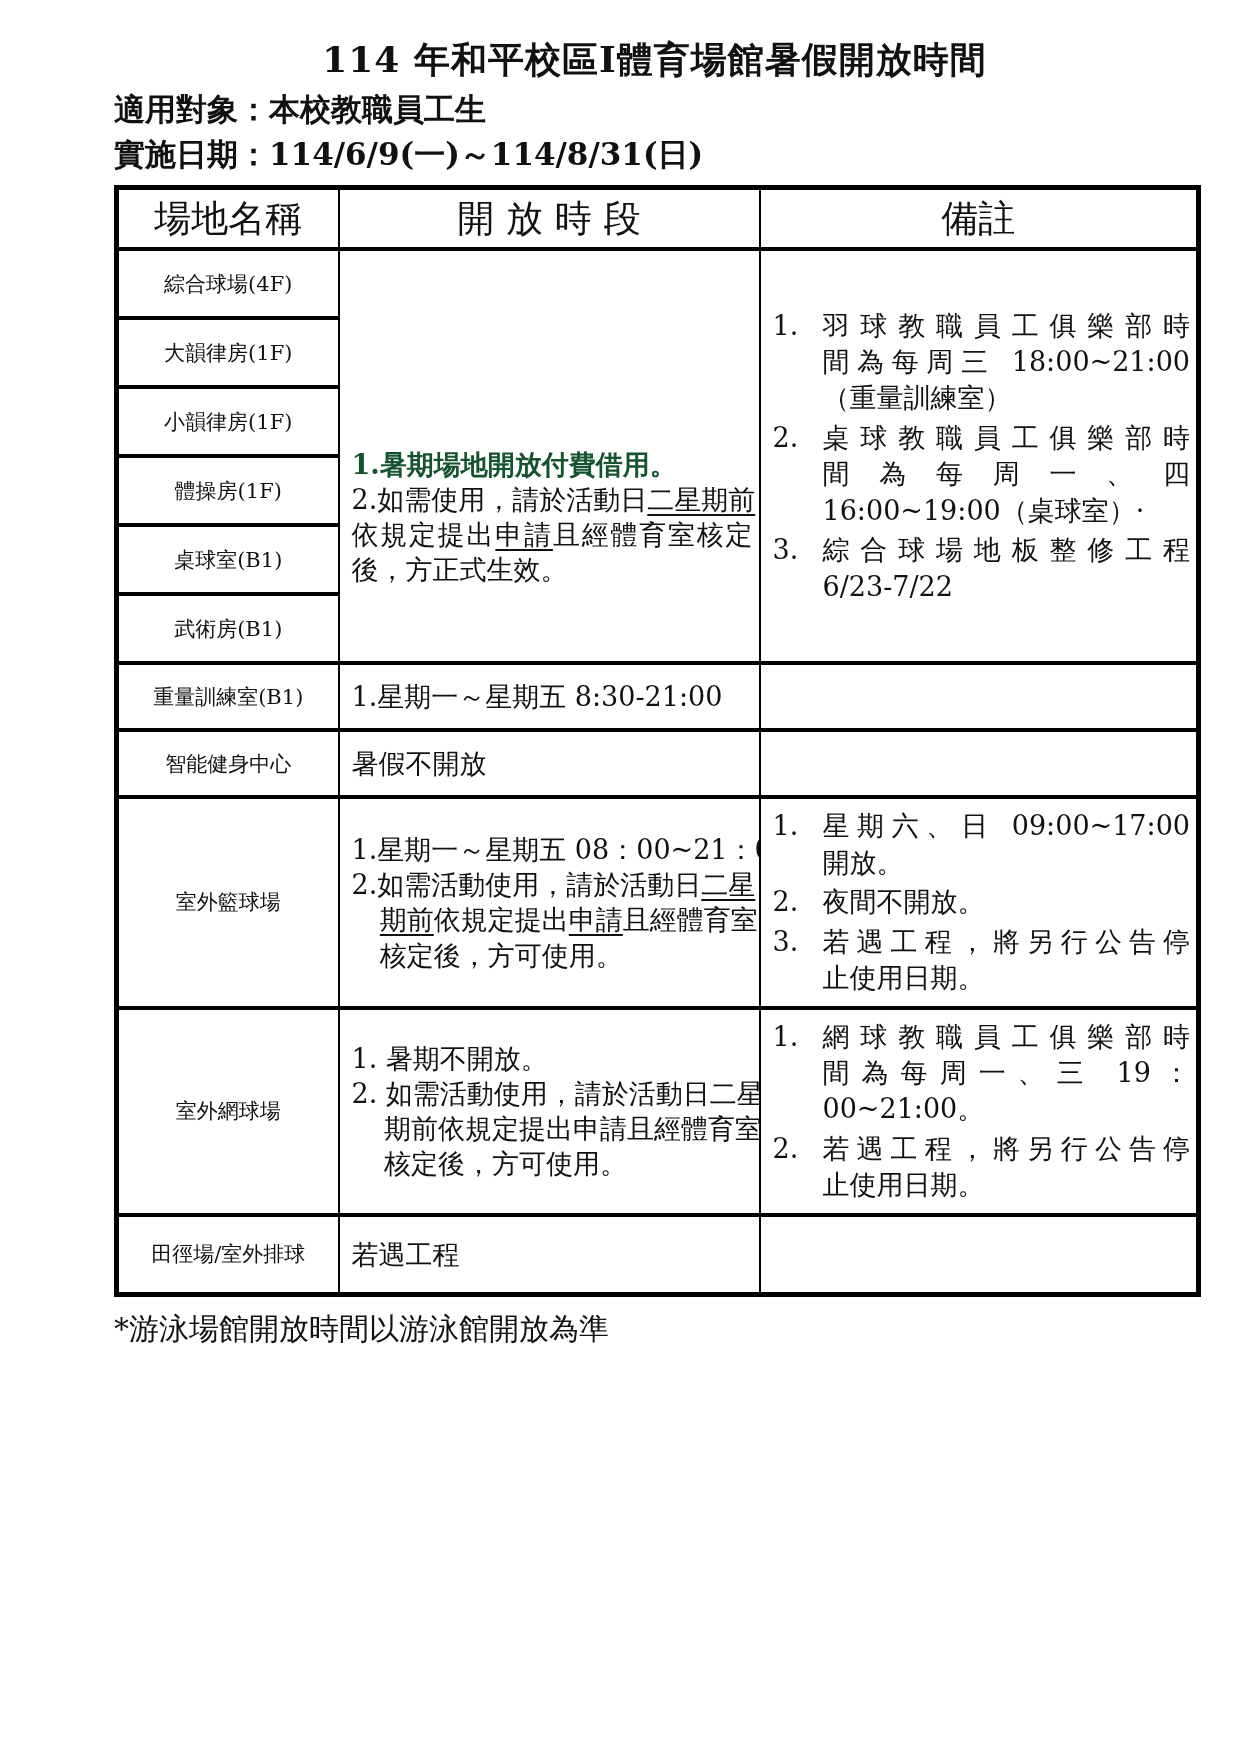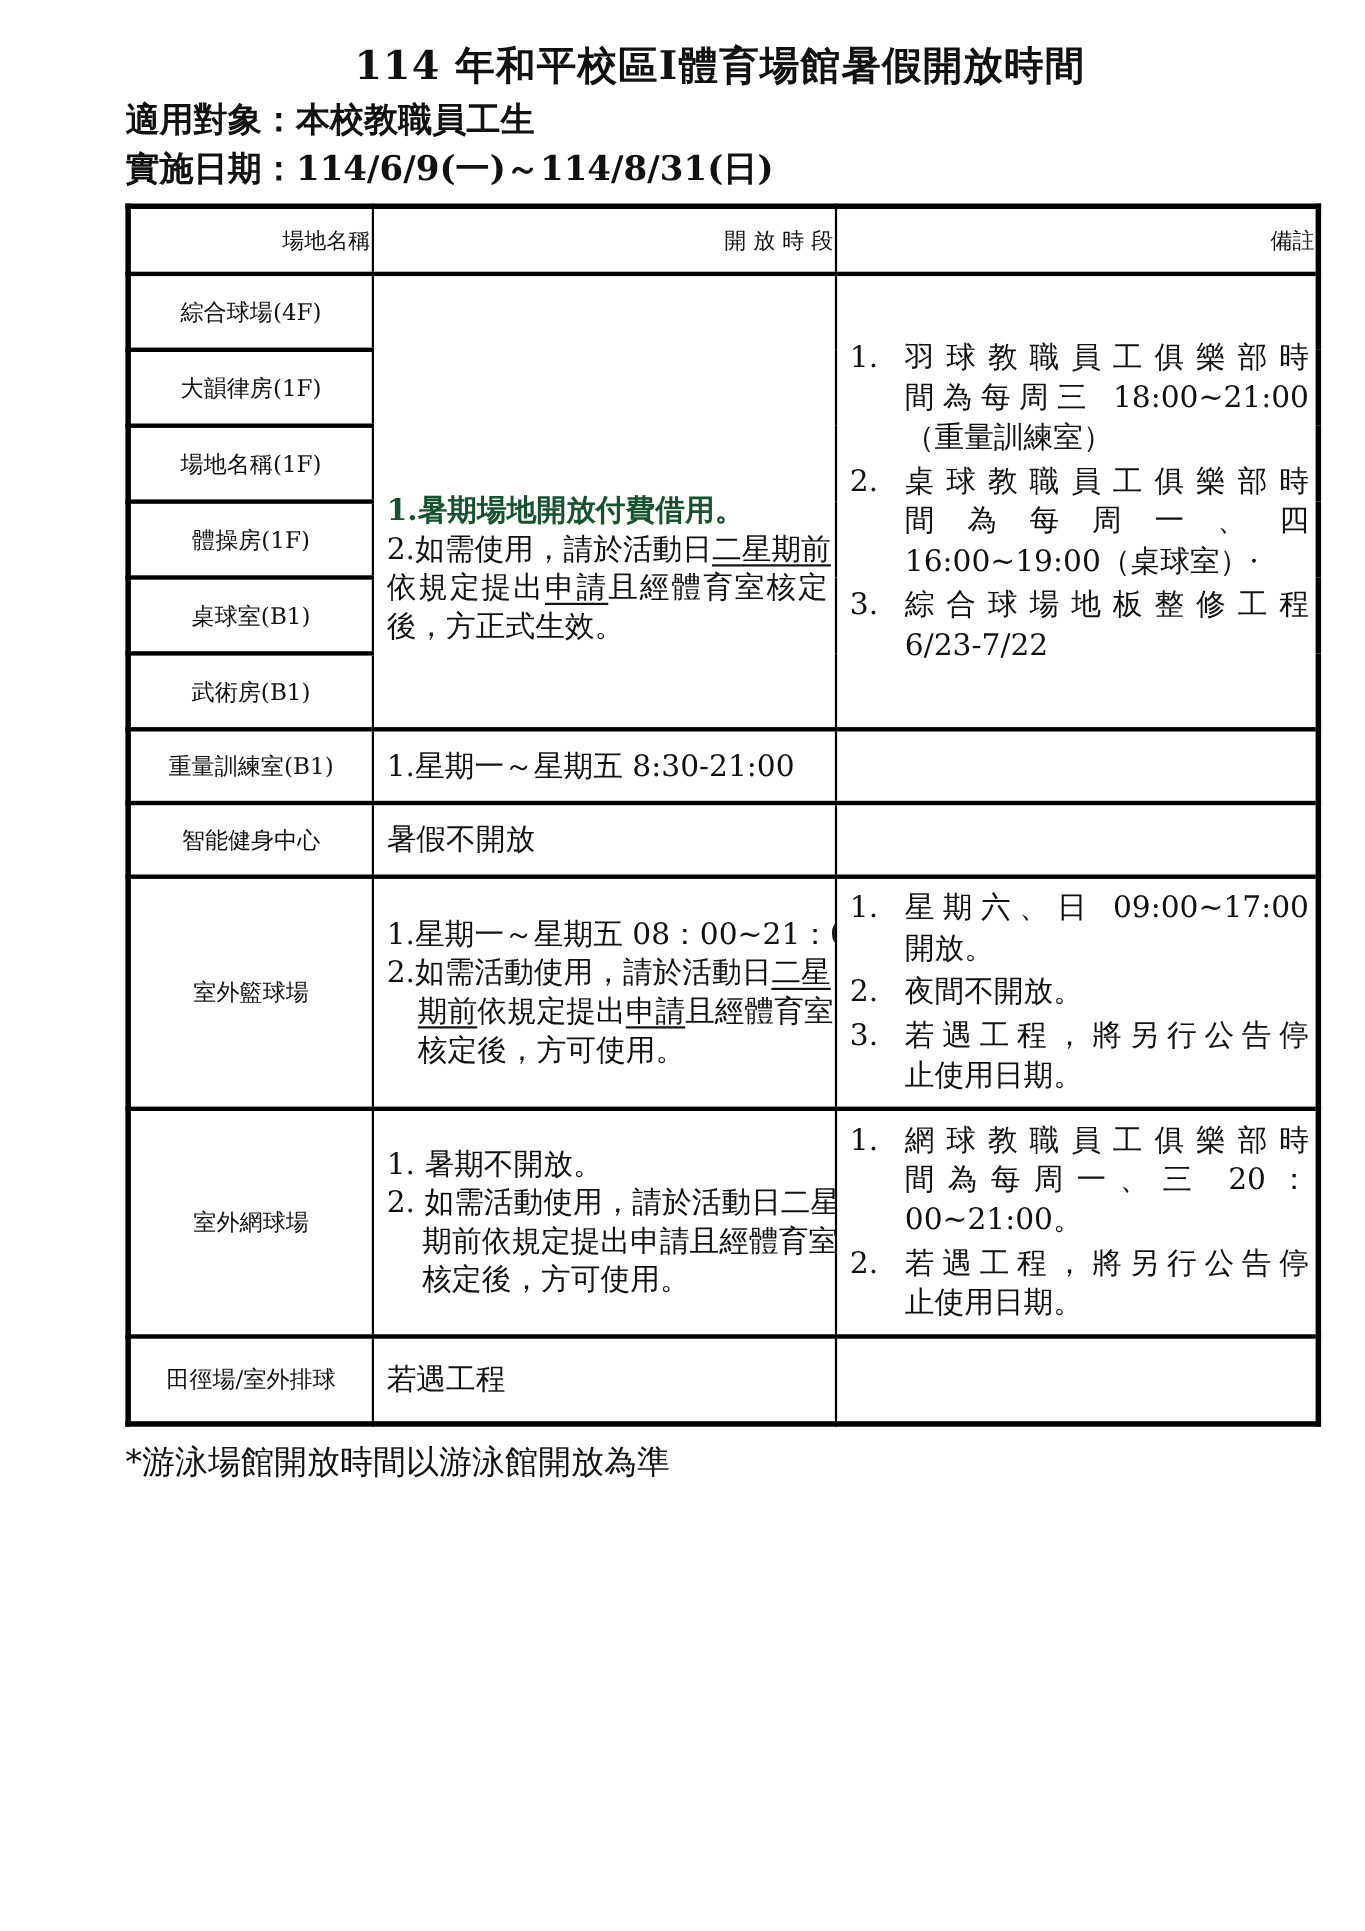--- a/index.html
+++ b/index.html
@@ -26,21 +26,21 @@
     font-size:27px;
   }
   td{border:solid #000;border-width:4px 2px;overflow:hidden;}
   .r-head{height:62px;}
   .r-room{height:69px;}
   .r-weight{height:67px;}
   .r-smart{height:67px;}
   .r-basket{height:162px;}
   .r-tennis{height:168px;}
   .r-track{height:80px;}
-  .head{ text-align:right;vertical-align:middle;font-size:20px;}
+  .head{ text-align:center;vertical-align:middle;font-size:37px;}
   .venue{text-align:center;vertical-align:middle;font-size:21px;}
   .hours{vertical-align:middle;padding:6px 6px 6px 12px;}
   .notes{vertical-align:middle;padding:6px 6px 6px 12px;}
   .pad-down{padding-top:128px;}
   .ln{display:block;white-space:nowrap;line-height:1.3;}
   .j{text-align:justify;text-align-last:justify;}
   .ind{padding-left:1.05em;}
   .ind2{padding-left:1.2em;}
   .red{color:#14532d;font-weight:bold;}
   .u{text-decoration:underline;text-underline-offset:5px;text-decoration-thickness:2px;}
@@ -107,21 +107,21 @@
             <span class="ln j">綜合球場地板整修工程</span>
             <span class="ln">6/23-7/22</span>
           </span>
         </div>
       </td>
     </tr>
     <tr class="r-room">
       <td class="venue">大韻律房(1F)</td>
     </tr>
     <tr class="r-room">
-      <td class="venue">場地名稱(1F)</td>
+      <td class="venue">小韻律房(1F)</td>
     </tr>
     <tr class="r-room">
       <td class="venue">體操房(1F)</td>
     </tr>
     <tr class="r-room">
       <td class="venue">桌球室(B1)</td>
     </tr>
     <tr class="r-room">
       <td class="venue">武術房(B1)</td>
     </tr>
@@ -180,21 +180,21 @@
         <span class="ln">1. 暑期不開放。</span>
         <span class="ln j">2. 如需活動使用，請於活動日二星</span>
         <span class="ln j ind2">期前依規定提出申請且經體育室</span>
         <span class="ln ind2">核定後，方可使用。</span>
       </td>
       <td class="notes">
         <div class="note">
           <span class="num">1.</span>
           <span class="nbody">
             <span class="ln j">網球教職員工俱樂部時</span>
-            <span class="ln j">間為每周一、三 20：</span>
+            <span class="ln j">間為每周一、三 19：</span>
             <span class="ln">00~21:00。</span>
           </span>
         </div>
         <div class="note">
           <span class="num">2.</span>
           <span class="nbody">
             <span class="ln j">若遇工程，將另行公告停</span>
             <span class="ln">止使用日期。</span>
           </span>
         </div>

